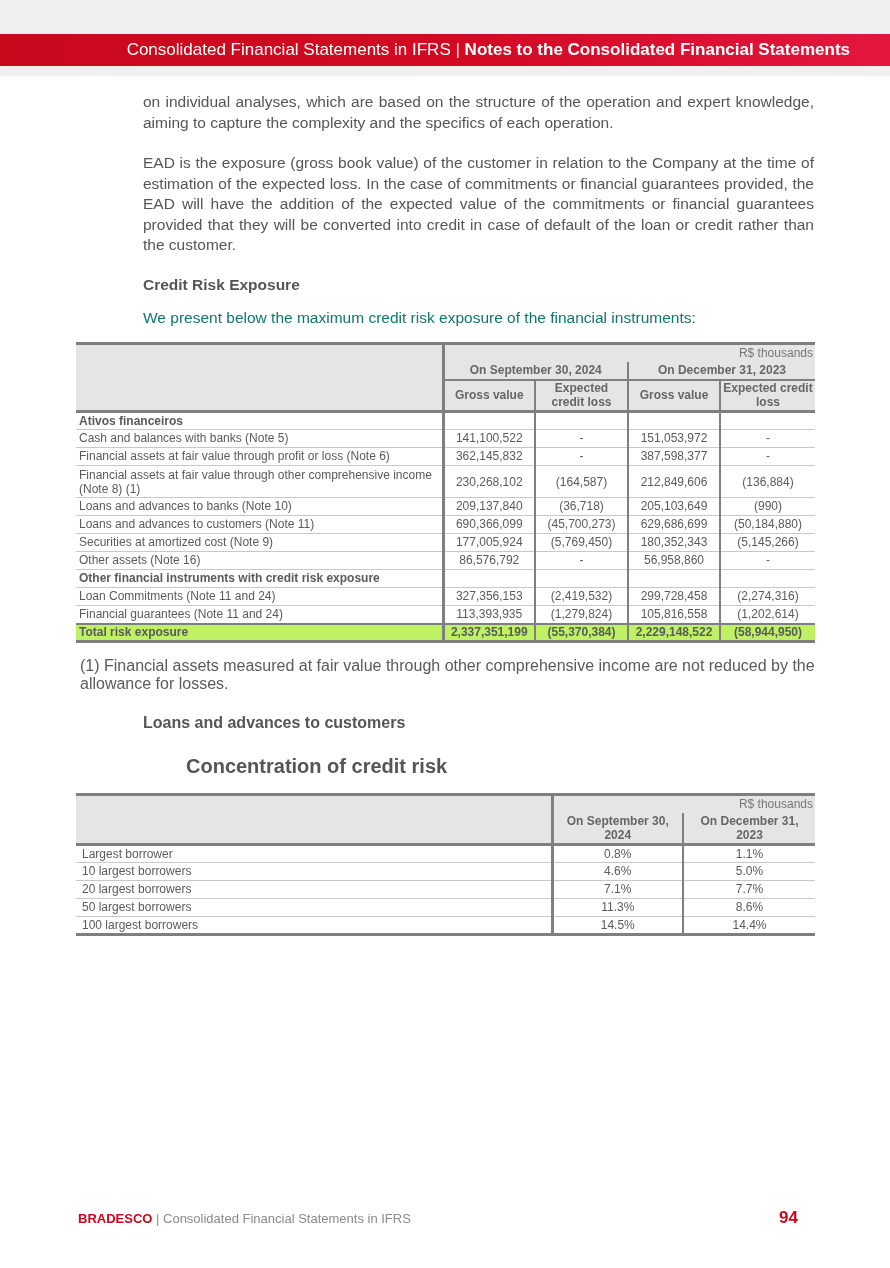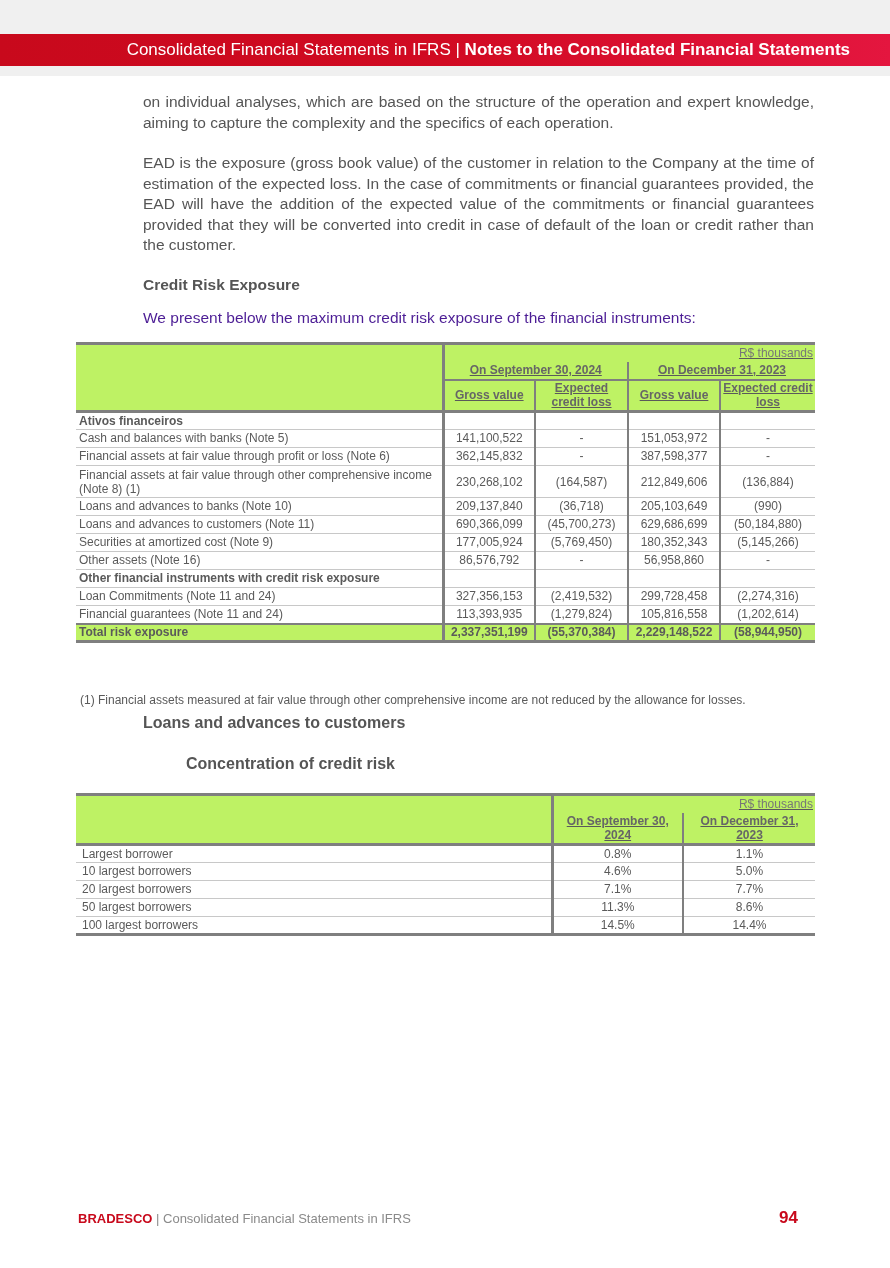--- a/index.html
+++ b/index.html
@@ -17,46 +17,46 @@
   .under-strip { position: absolute; left: 0; top: 66px; width: 890px; height: 10px; background: #f0f0f0; }
 
   .para {
     position: absolute; left: 143px; width: 671px; font-size: 15.5px; line-height: 20.5px;
     text-align: justify; color: #555555;
   }
   .p1 { top: 92px; }
   .p2 { top: 153px; }
   .h-section { position: absolute; font-weight: bold; color: #555555; font-size: 15.5px; }
   .h1 { left: 143px; top: 276px; text-align: center; }
-  .intro { position: absolute; left: 143px; top: 309px; font-size: 15.5px; color: #4c1d95; }
+  .intro { position: absolute; left: 143px; top: 309px; font-size: 15.5px; color: #0f766e; }
   .h2 { left: 143px; top: 714px; font-size: 16px; }
-  .h3 { left: 186px; top: 755px; font-size: 16px; }
+  .h3 { left: 186px; top: 755px; font-size: 20px; }
 
   table { border-collapse: collapse; position: absolute; font-size: 12px; color: #5a5a5a; }
   .t1 { left: 76px; top: 342px; width: 739px; }
   .t2 { left: 76px; top: 793px; width: 739px; }
 
   td, th { padding: 0 2px; height: 18px; line-height: 15px; font-weight: normal; }
-  .hdr { background: #bef264; text-decoration: underline; }
+  .hdr { background: #e5e5e5; }
   .hdr th { font-weight: bold; color: #666666; text-align: center; font-size: 12px; }
   .hdr .unit { text-align: right; font-weight: normal; color: #777777; }
   .t1 { border-top: 3px solid #7f7f7f; border-bottom: 3px solid #7f7f7f; }
   .t2 { border-top: 3px solid #7f7f7f; border-bottom: 3px solid #7f7f7f; }
   .vsep { border-left: 3px solid #7f7f7f; }
   .vsep-thin { border-left: 2px solid #7f7f7f; margin-left: 40px; }
   .row-line td { border-bottom: 1px solid #c8c8c8; }
   .hdr-bottom th, .hdr-bottom td { border-bottom: 3px solid #7f7f7f; }
   .hdr-line th { border-bottom: 2px solid #7f7f7f; }
   td.num { text-align: center; }
   td.label { text-align: left; padding-left: 3px; }
   .grp td { font-weight: bold; color: #5a5a5a; }
   .total td { background: #bef264; font-weight: bold; border-top: 2px solid #7f7f7f; }
   .tall td { height: 32px; line-height: 14px; }
 
-  .footnote { position: absolute; left: 80px; top: 657px; font-size: 12px; color: #5a5a5a; margin-top: 36px; }
+  .footnote { position: absolute; left: 80px; top: 657px; font-size: 16px; color: #5a5a5a; }
 
   .footer-left { position: absolute; left: 78px; top: 1211px; font-size: 13px; color: #8a8a8a; }
   .footer-left .brand { color: #c8091c; font-weight: bold; }
   .page-num { position: absolute; left: 779px; top: 1208px; font-size: 17px; color: #c8091c; font-weight: bold; }
 </style>
 </head>
 <body>
 
 <div class="top-strip"></div>
 <div class="header-band">

